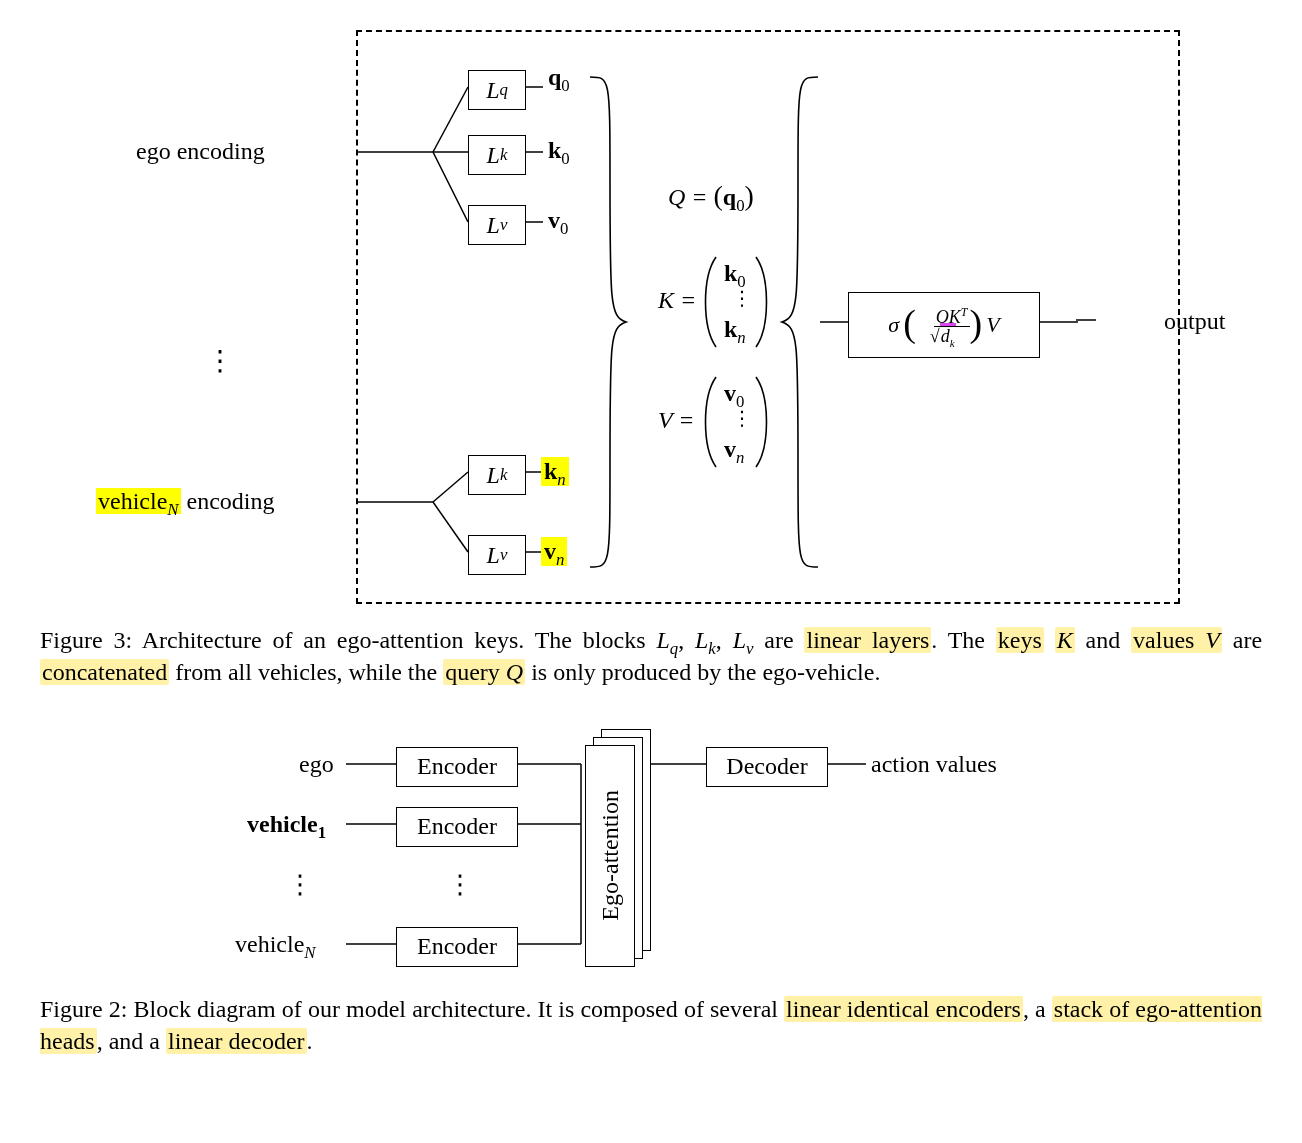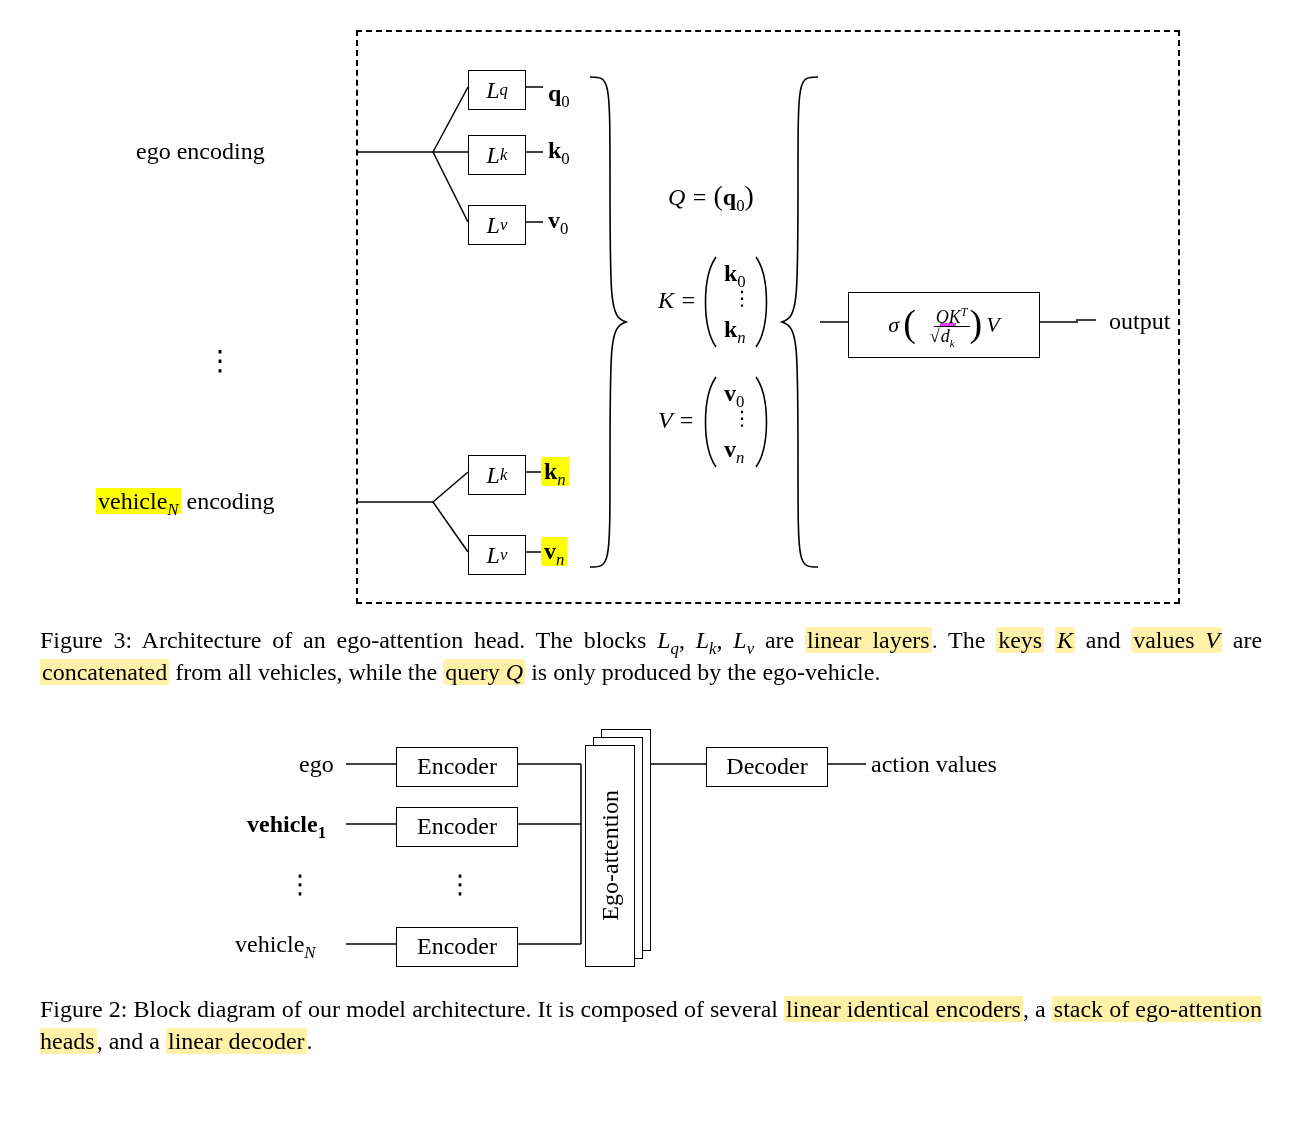--- a/index.html
+++ b/index.html
@@ -122,21 +122,21 @@
       </div>
     <div class="opbox lbl" style="left:110px; top:103px; width:36px; height:30px;">
         <span class="italic">L</span>
         <sub class="italic">k</sub>
       </div>
     <div class="opbox lbl" style="left:110px; top:173px; width:36px; height:30px;">
         <span class="italic">L</span>
         <sub class="italic">v</sub>
       </div>
 
-    <span class="lbl" style="left:190px; top:48px;"><span class="bold">q</span><sub>0</sub></span>
+    <span class="lbl" style="left:190px; top:32px;"><span class="bold">q</span><sub>0</sub></span>
     <span class="lbl" style="left:190px; top:105px;"><span class="bold">k</span><sub>0</sub></span>
     <span class="lbl" style="left:190px; top:175px;"><span class="bold">v</span><sub>0</sub></span>
 
     <div class="opbox lbl" style="left:110px; top:423px; width:36px; height:30px;">
         <span class="italic">L</span>
         <sub class="italic">k</sub>
       </div>
     <div class="opbox lbl" style="left:110px; top:503px; width:36px; height:30px;">
         <span class="italic">L</span>
         <sub class="italic">v</sub>
@@ -166,28 +166,28 @@
       <span class="frac">
         <span class="top"><span class="italic">QK</span><sup style="font-size:12px;" class="italic">T</sup></span>
         <span class="bot"><span>√</span><span style="border-top:3px solid #d946ef; padding:0 1px;"><span class="italic">d</span><sub class="italic" style="font-size:11px;">k</sub></span></span>
       </span>
       <span style="font-size:38px; line-height:0; position:relative; top:-2px;">)</span>
       <span style="display:inline-block; width:4px;"></span>
       <span class="italic">V</span>
     </div>
   </div>
 
-  <span class="lbl" style="left:1068px; top:288px;">output</span>
+  <span class="lbl" style="left:1123px; top:288px;">output</span>
   <svg style="position:absolute; left:0; top:0;" width="1220" height="590">
     <line x1="1035" y1="300" x2="1055" y2="300" stroke="#000" stroke-width="1.5"></line>
   </svg>
 </div>
 
 <p class="caption">
-  <span>Figure 3: Architecture of an ego-attention head. The blocks </span><span class="italic">L</span><sub class="italic">q</sub>, <span class="italic">L</span><sub class="italic">k</sub>, <span class="italic">L</span><sub class="italic">v</sub><span> are </span><span class="hl">linear layers</span><span>. The </span><span class="hl">keys</span>
+  <span>Figure 3: Architecture of an ego-attention keys. The blocks </span><span class="italic">L</span><sub class="italic">q</sub>, <span class="italic">L</span><sub class="italic">k</sub>, <span class="italic">L</span><sub class="italic">v</sub><span> are </span><span class="hl">linear layers</span><span>. The </span><span class="hl">keys</span>
   <span class="hl"><span class="italic">K</span></span><span> and </span><span class="hl"><span>values </span><span class="italic">V</span></span><span> are </span><span class="hl">concatenated</span><span> from all vehicles, while the </span><span class="hl"><span>query </span><span class="italic">Q</span></span><span> is only produced by the ego-vehicle.</span>
 </p>
 
 <div style="position:relative; width:1000px; height:250px; margin:40px auto 0 auto;">
   <svg width="1000" height="250" style="position:absolute;left:0;top:0;">
     <line x1="195" y1="35" x2="245" y2="35" stroke="#000" stroke-width="1.5"></line>
     <line x1="195" y1="95" x2="245" y2="95" stroke="#000" stroke-width="1.5"></line>
     <line x1="195" y1="215" x2="245" y2="215" stroke="#000" stroke-width="1.5"></line>
     <line x1="360" y1="35" x2="430" y2="35" stroke="#000" stroke-width="1.5"></line>
     <line x1="360" y1="95" x2="430" y2="95" stroke="#000" stroke-width="1.5"></line>

